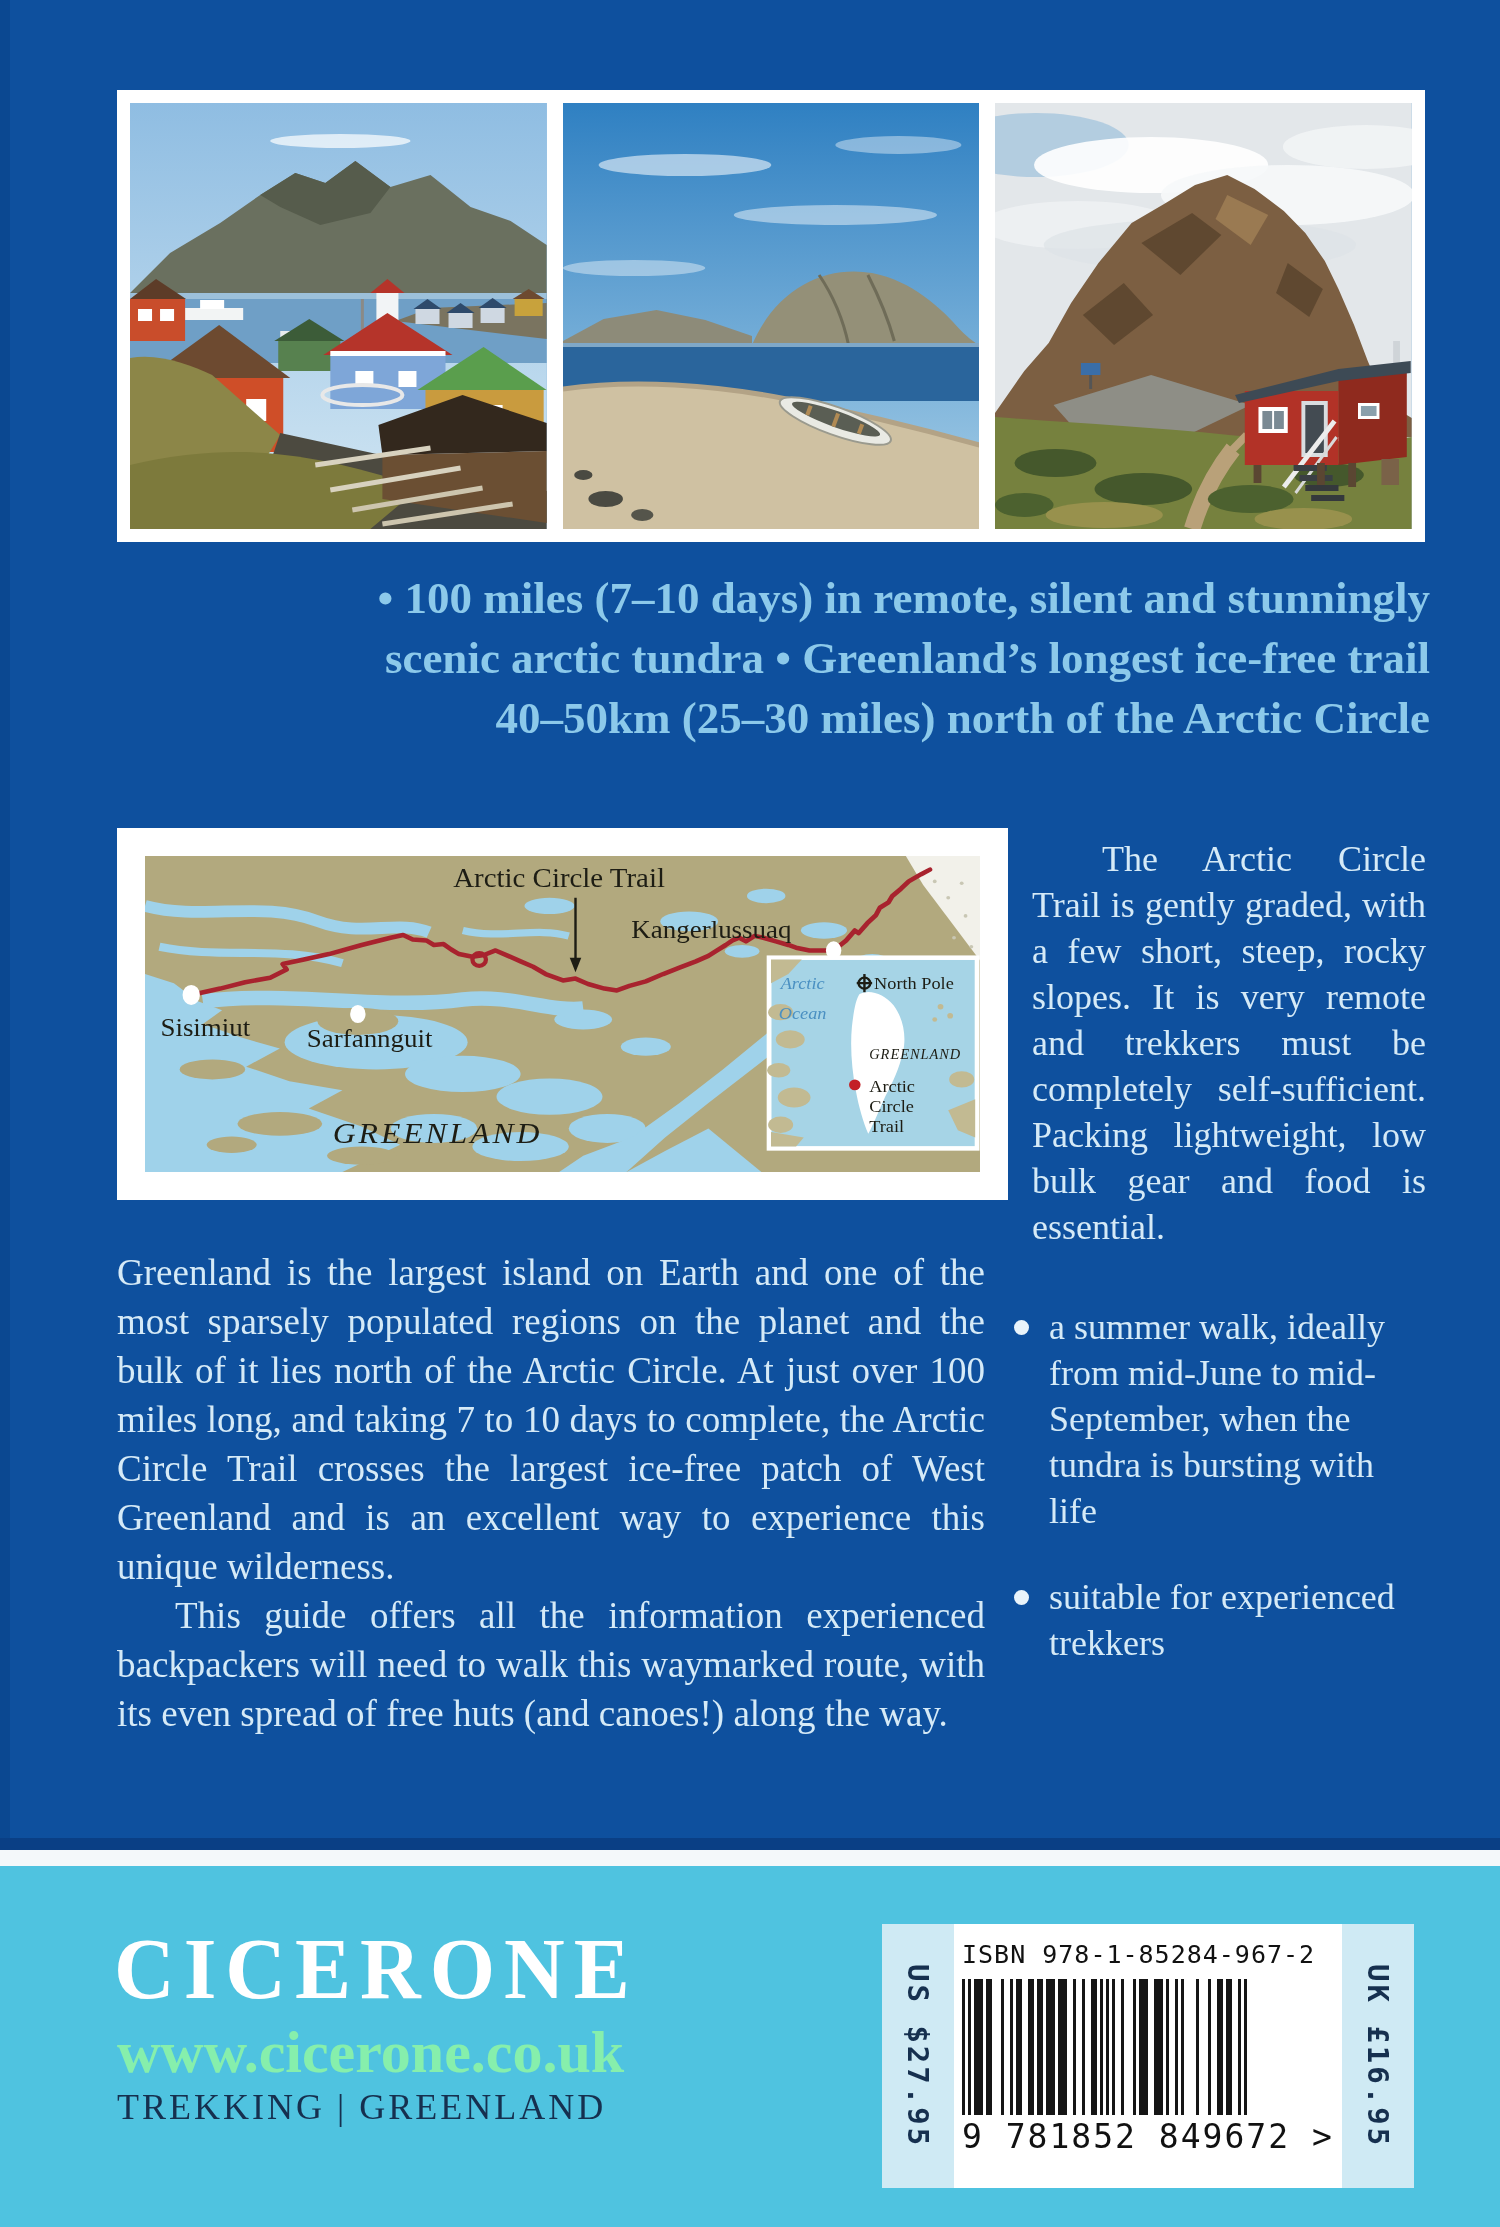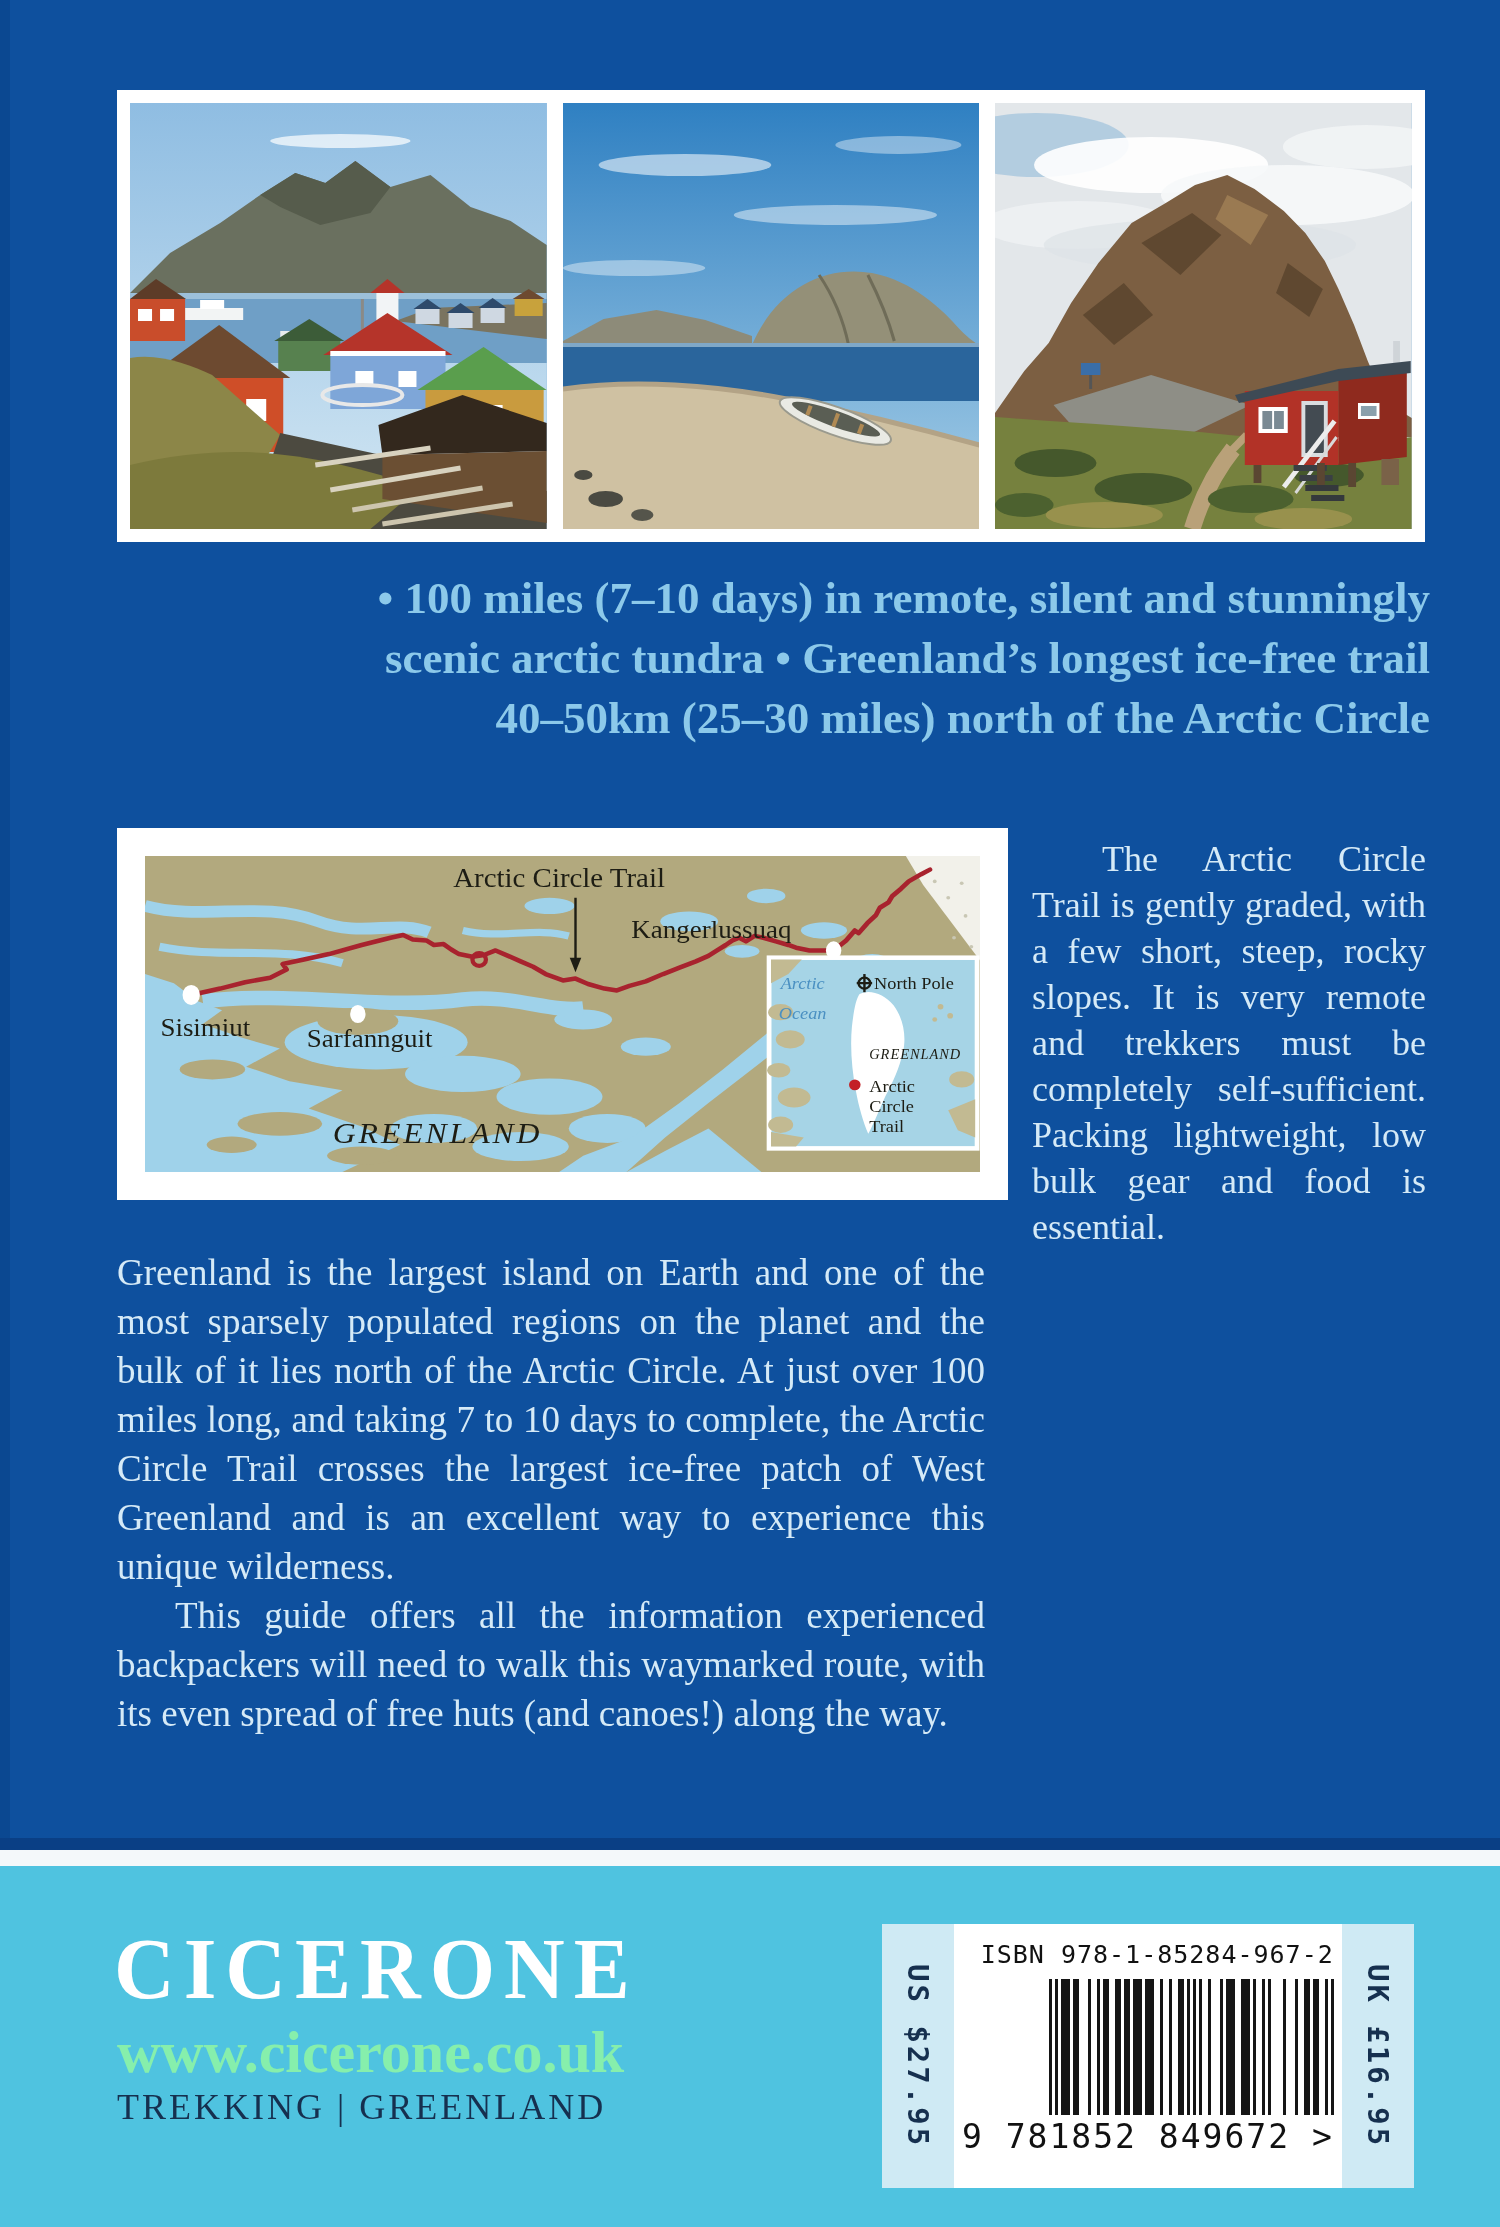--- a/index.html
+++ b/index.html
@@ -44,21 +44,21 @@
   .logo{position:absolute;left:114px;top:1920px;color:#ffffff;font-weight:700;font-size:84px;
         letter-spacing:9px;transform:scaleY(1.04);}
   .site-url{position:absolute;left:117px;top:2018px;color:#86efac;font-weight:700;font-size:60px;}
   .category{position:absolute;left:117px;top:2086px;color:#16304f;font-size:36px;letter-spacing:3px;}
 
   
   .barcode{position:absolute;left:882px;top:1924px;width:530px;height:264px;display:flex;}
   .price-strip{width:72px;background:#cfeaf4;color:#16304f;display:flex;align-items:center;
                justify-content:center;writing-mode:vertical-rl;
                font-family:"DejaVu Sans Mono",monospace;font-weight:700;font-size:29px;letter-spacing:3px;}
-  .bc-center{flex:1;background:#ffffff;display:flex;flex-direction:column;align-items:flex-end;
+  .bc-center{flex:1;background:#ffffff;display:flex;flex-direction:column;align-items:flex-start;
              padding:16px 8px 8px;box-sizing:border-box;}
   .isbn{font-family:"DejaVu Sans Mono",monospace;font-size:25px;letter-spacing:1px;color:#111;white-space:nowrap;}
   .bars{display:flex;height:136px;margin-top:10px;}
   .bc-mod{width:3px;height:100%;}
   .bc-mod.on{background:#151515;}
   .digits{font-family:"DejaVu Sans Mono",monospace;font-size:33px;letter-spacing:2px;color:#111;
           margin-top:2px;white-space:nowrap;}
 </style>
 </head>
 <body>
@@ -304,20 +304,30 @@
         <text class="map-label" x="752" y="224" font-size="15" font-style="italic" letter-spacing="1">GREENLAND</text>
         <text class="map-label" x="752" y="260" font-size="19">Arctic</text>
         <text class="map-label" x="752" y="282" font-size="19">Circle</text>
         <text class="map-label" x="752" y="304" font-size="19">Trail</text>
       </g>
     </svg>
   </div>
 
   <div class="intro">The Arctic Circle Trail is gently graded, with a few short, steep, rocky slopes. It is very remote and trekkers must be completely self-sufficient. Packing lightweight, low bulk gear and food is essential.</div>
 
+  <div class="bullets">
+    <div class="bullet-item">
+      <span class="bullet-dot"></span>
+      <span>a summer walk, ideally from mid-June to mid-September, when the tundra is bursting with life</span>
+    </div>
+    <div class="bullet-item">
+      <span class="bullet-dot"></span>
+      <span>suitable for experienced trekkers</span>
+    </div>
+  </div>
 
   <div class="body-copy">
     <p>Greenland is the largest island on Earth and one of the most sparsely populated regions on the planet and the bulk of it lies north of the Arctic Circle. At just over 100 miles long, and taking 7 to 10 days to complete, the Arctic Circle Trail crosses the largest ice-free patch of West Greenland and is an excellent way to experience this unique wilderness.</p>
     <p>This guide offers all the information experienced backpackers will need to walk this waymarked route, with its even spread of free huts (and canoes!) along the way.</p>
   </div>
 
   <div class="band-navy"></div>
   <div class="band-white"></div>
   <div class="band-cyan"></div>
 

